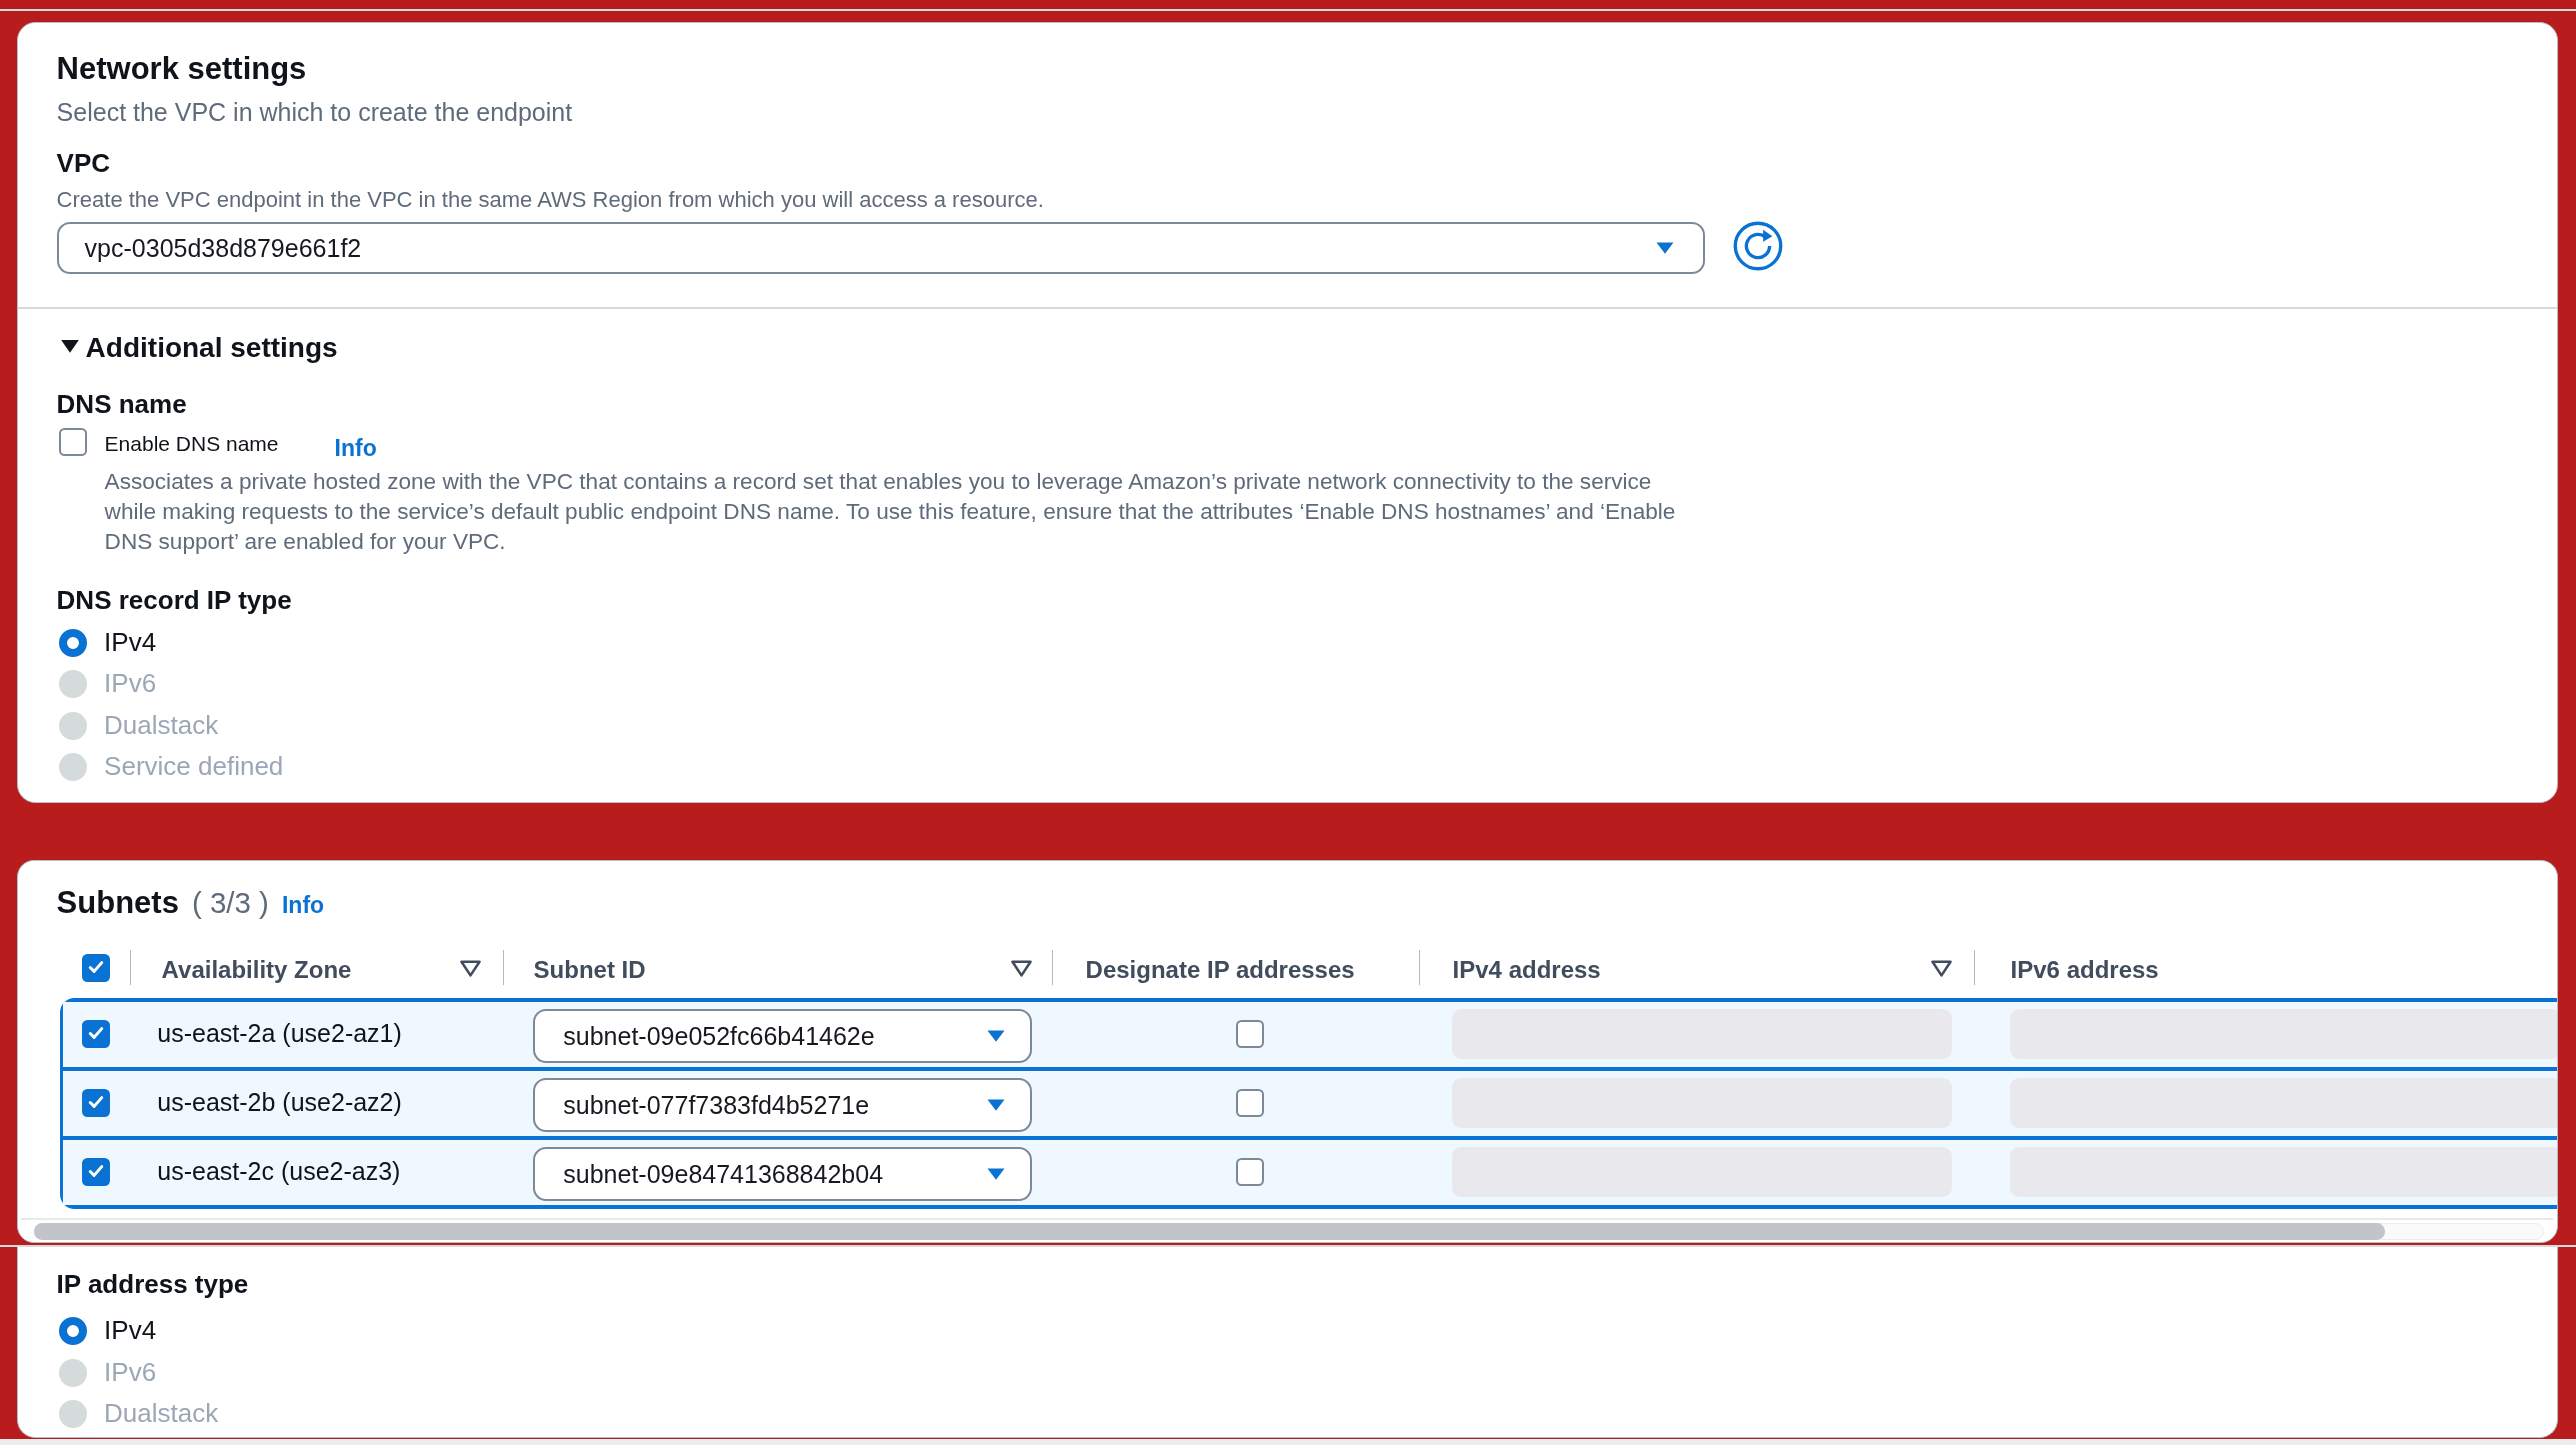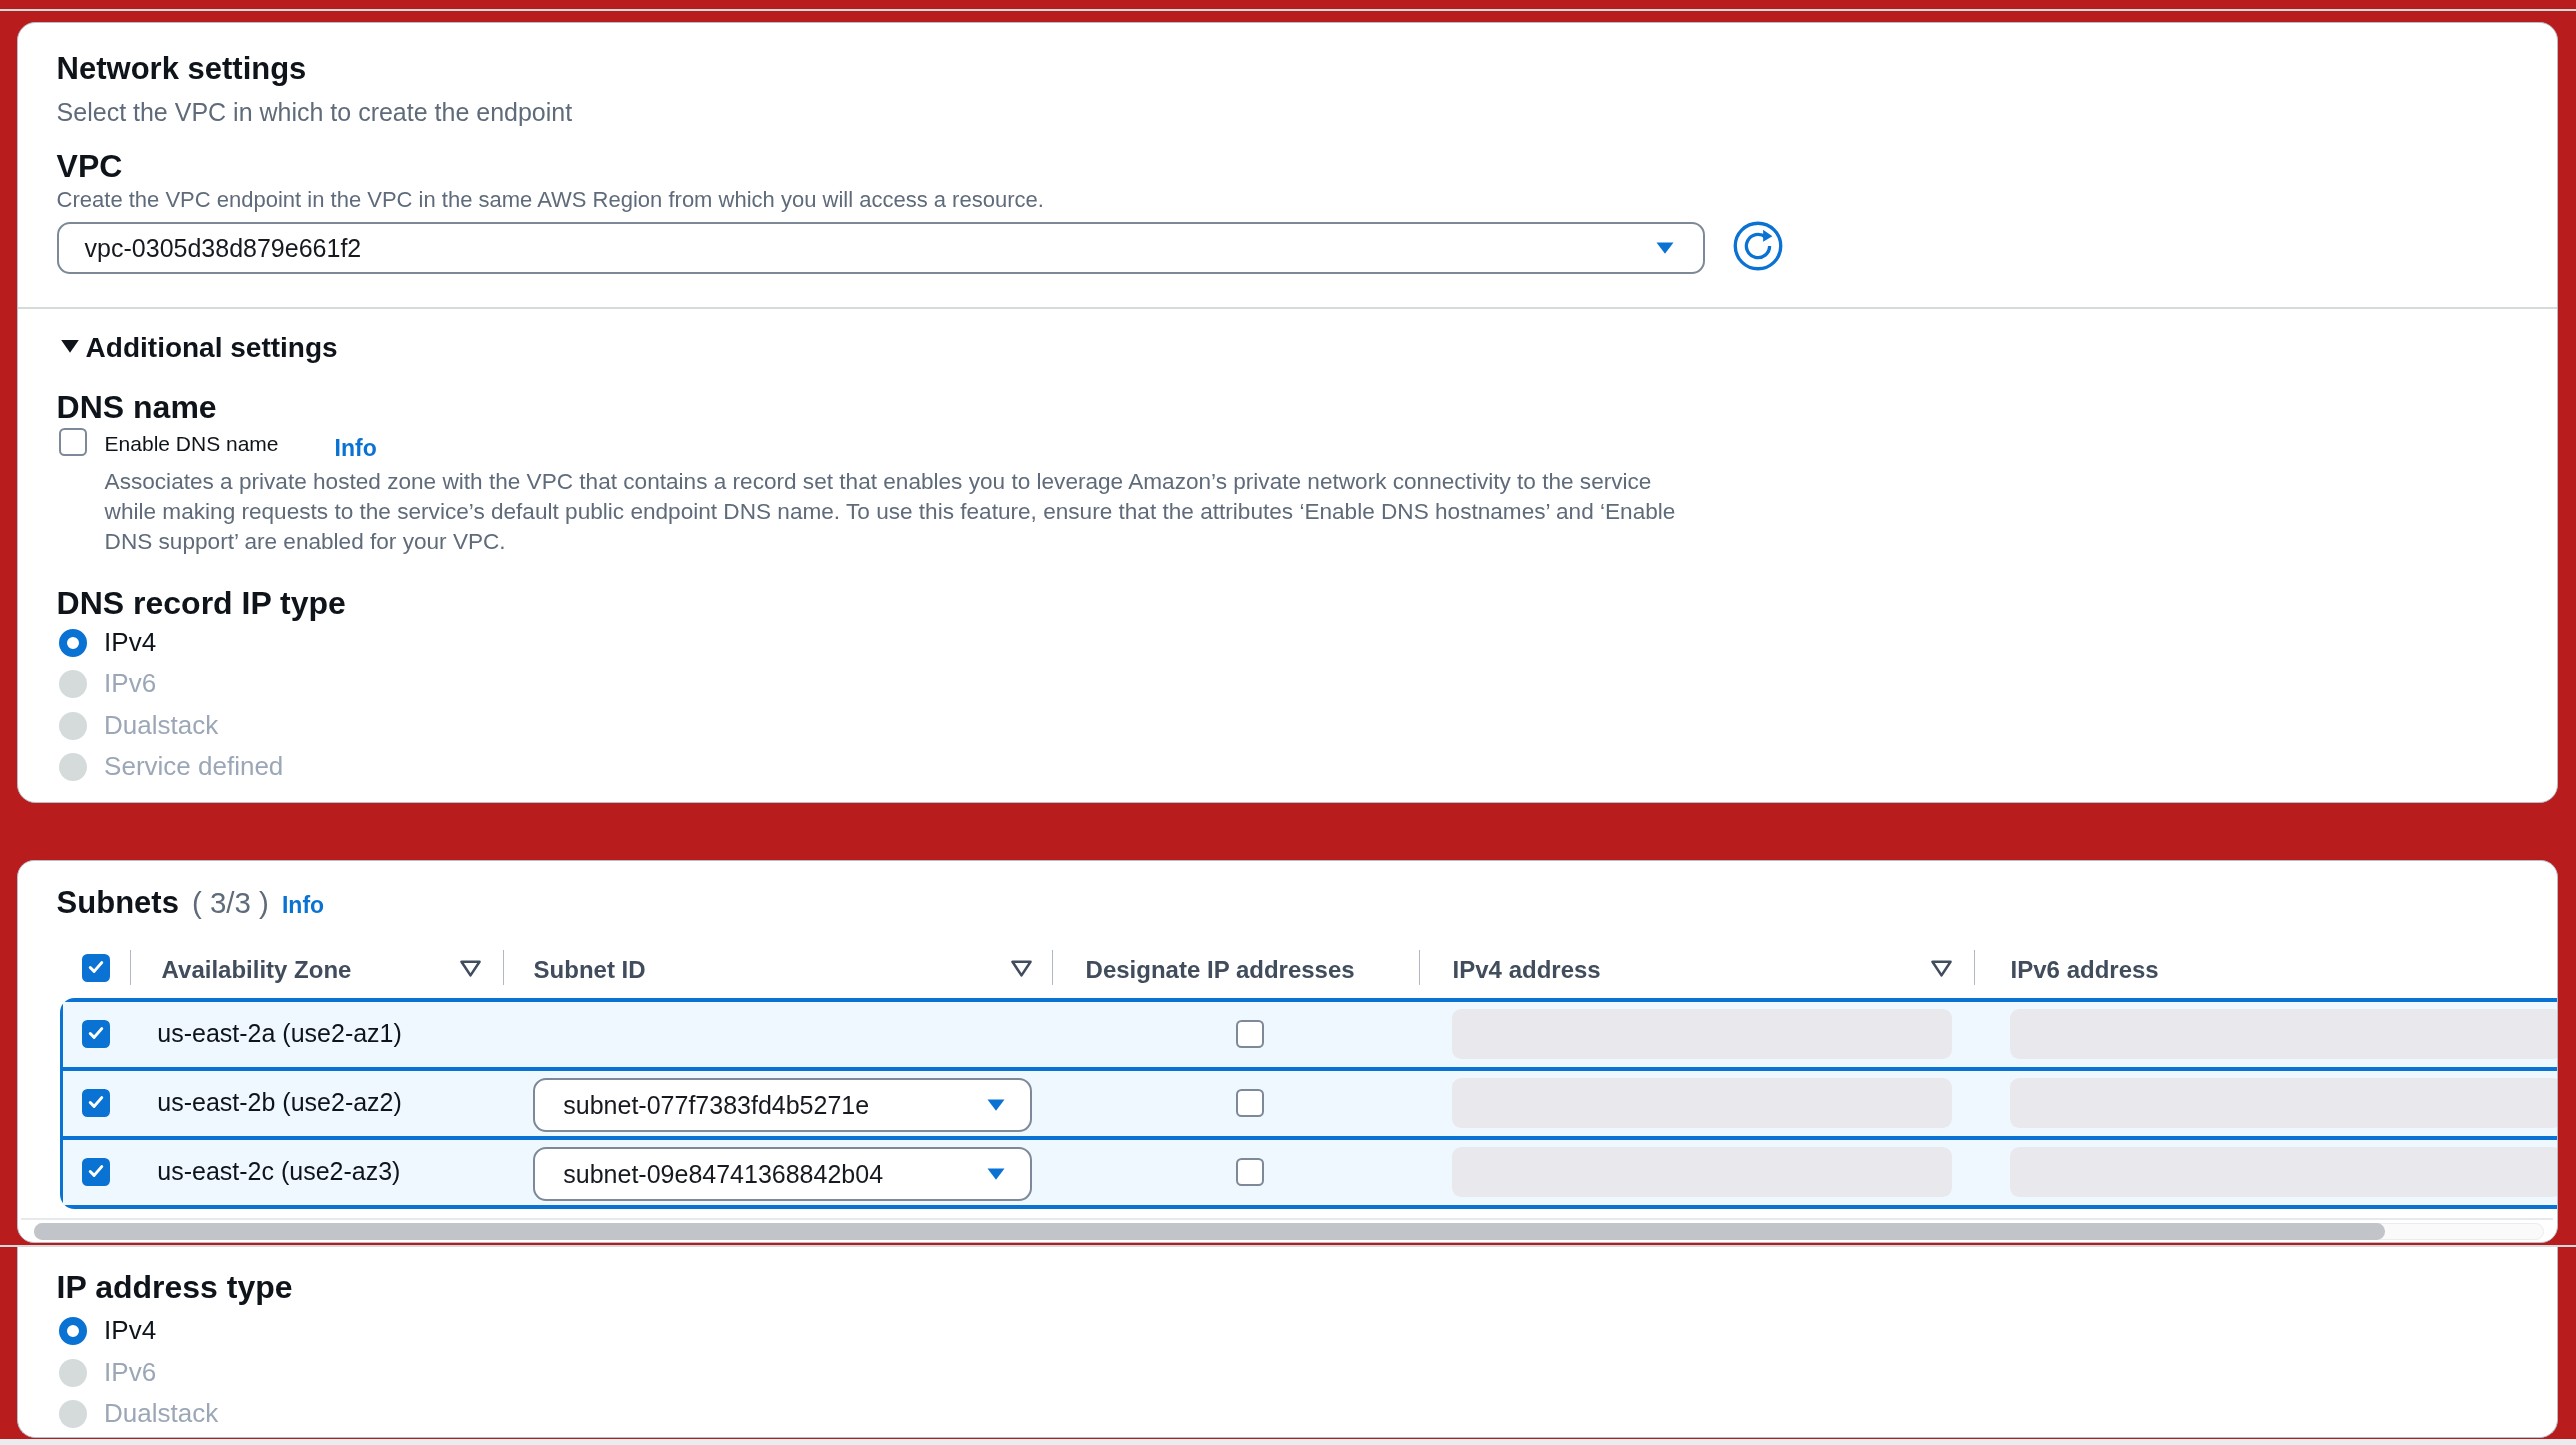--- a/index.html
+++ b/index.html
@@ -10,21 +10,21 @@
   }
   html,body{margin:0;padding:0;background:#fff;}
   .page{position:relative;width:2576px;height:1445px;background:#b91c1c;overflow:hidden;
         font-family:"Liberation Sans",sans-serif;color:var(--text);}
   .abs{position:absolute;}
   .hairline{position:absolute;left:0;width:2576px;height:1.8px;background:var(--divider);}
   .card{position:absolute;left:16.6px;width:2539px;background:#fff;border:1.8px solid var(--card-border);
         border-radius:18.4px;overflow:hidden;}
   .card-title{font-size:31px;font-weight:700;color:#0f141a;}
   .card-sub{font-size:25px;color:var(--secondary);}
-  .label-bold{font-size:32px;font-weight:700;color:#0f141a;}
+  .label-bold{font-size:26px;font-weight:700;color:#0f141a;}
   .desc{font-size:22px;color:var(--secondary);}
   .para{font-size:22.6px;line-height:30px;color:var(--secondary);white-space:pre-line;}
   .select{position:absolute;background:#fff;border:2.3px solid var(--control-border);border-radius:13px;
           display:flex;align-items:center;}
   .select-text{font-size:25px;color:#16191f;}
   .caret{position:absolute;top:50%;transform:translateY(-50%);display:flex;}
   .divider-h{position:absolute;left:0;right:0;height:1.8px;background:var(--divider);}
   .checkbox{position:absolute;width:28px;height:28px;border-radius:5.5px;box-sizing:border-box;
             display:flex;align-items:center;justify-content:center;}
   .checkbox.unchecked{background:#fff;border:2.3px solid var(--control-border);}
@@ -171,20 +171,28 @@
 
       <div class="trow">
         <div class="checkbox checked" style="left:18.4px;top:18.4px;">
           <span>
             <svg width="20" height="20" viewBox="0 0 16 16">
                 <path d="M3.4 8.4l3.1 3.1 6.1-7" fill="none" stroke="#fff" stroke-width="2.4" stroke-linecap="round" stroke-linejoin="round"></path>
               </svg>
           </span>
         </div>
         <div class="cell-text" style="left:94px;top:17.5px;">us-east-2a (use2-az1)</div>
+        <div class="select" style="left:470px;top:7.4px;width:495px;height:50px;">
+          <span class="select-text" style="margin-left:28px;">subnet-09e052fc66b41462e</span>
+          <span class="caret" style="right:24px;">
+            <svg width="20" height="14" viewBox="0 0 20 14">
+                <path d="M1.5 1.5h17L10 12.8z" fill="#0972d3"></path>
+              </svg>
+          </span>
+        </div>
         <div class="checkbox unchecked" style="left:1173px;top:18.4px;"></div>
         <div class="dis-input" style="left:1389px;width:500px;"></div>
         <div class="dis-input" style="left:1947px;width:552px;"></div>
       </div>
 
       <div class="trow">
         <div class="checkbox checked" style="left:18.4px;top:18.4px;">
           <span>
             <svg width="20" height="20" viewBox="0 0 16 16">
                 <path d="M3.4 8.4l3.1 3.1 6.1-7" fill="none" stroke="#fff" stroke-width="2.4" stroke-linecap="round" stroke-linejoin="round"></path>

